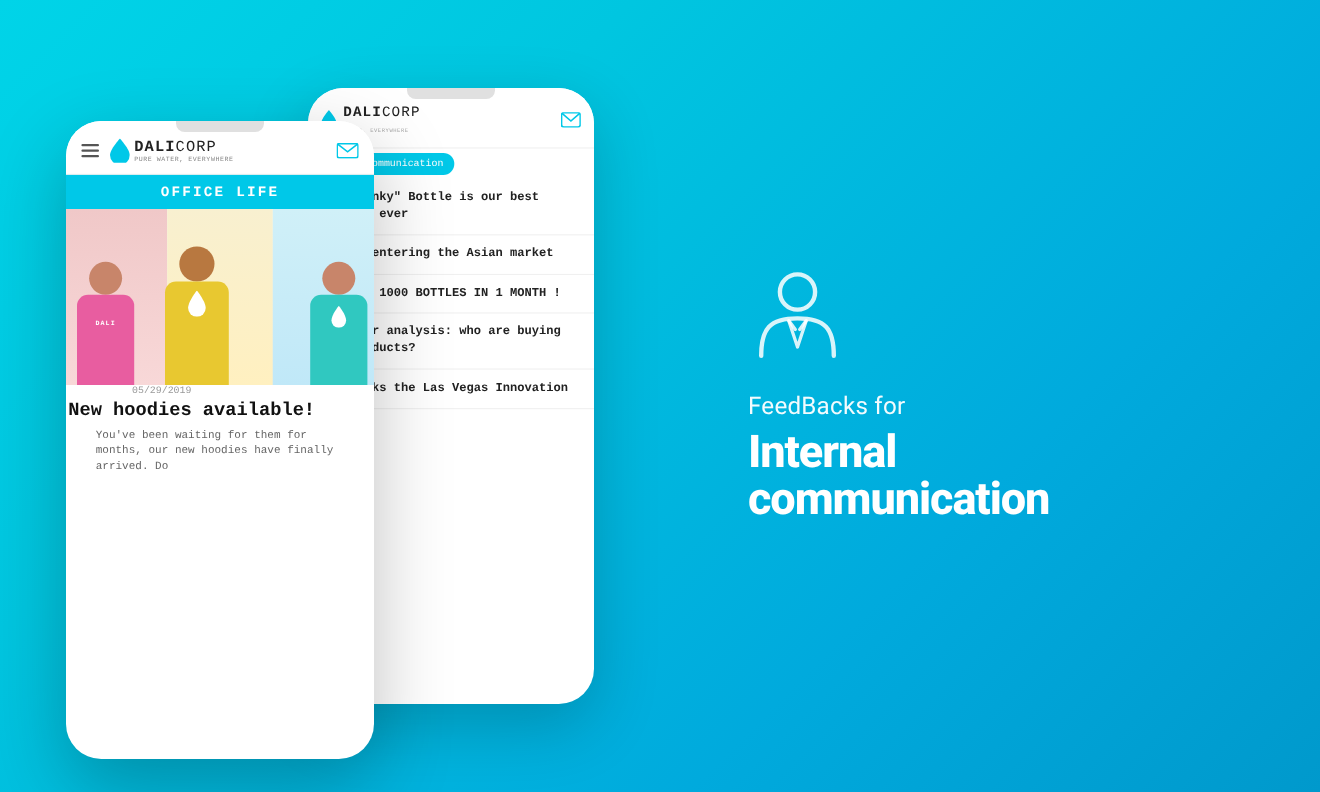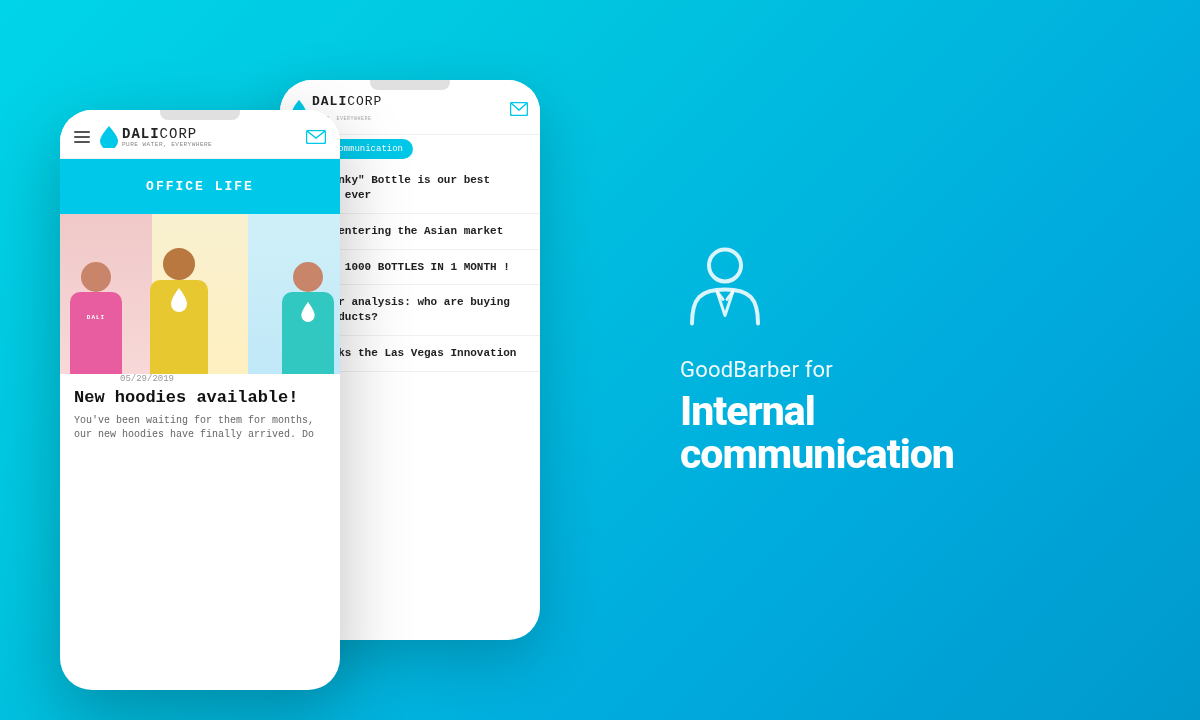--- a/index.html
+++ b/index.html
@@ -164,46 +164,46 @@
       font-size: 6px;
       color: #888;
       letter-spacing: 0.5px;
       text-transform: uppercase;
     }
 
     .office-life-banner {
       background: #00c8e8;
       color: white;
       text-align: center;
-      padding: 20px 0;
+      padding: 8px 0;
       font-size: 13px;
       font-weight: 800;
       letter-spacing: 2px;
       text-transform: uppercase;
     }
 
     .article-date {
       font-size: 9px;
       color: #999;
       padding: 0 14px 4px;
       margin-left: 46px;
     }
 
     .article-title-front {
       font-size: 17px;
       font-weight: 800;
       color: #111;
-      padding: 0 14px 6px;
+      padding: 0 2px 6px;
       line-height: 1.2;
     }
 
     .article-preview {
       font-size: 10px;
       color: #666;
-      padding: 0 14px;
+      padding: 0 27px;
       line-height: 1.4;
     }
 
     
     .phone-back .phone-header {
       display: flex;
       align-items: center;
       padding: 14px 12px 10px;
       border-bottom: 1px solid #f0f0f0;
       background: white;
@@ -299,21 +299,21 @@
 
         <path d="M12 80 C12 55 20 46 45 46 C70 46 78 55 78 80" stroke="rgba(255,255,255,0.85)" stroke-width="4" fill="none" stroke-linecap="round"></path>
 
         <path d="M37 48 L45 72 L53 48" stroke="rgba(255,255,255,0.85)" stroke-width="3" fill="none" stroke-linejoin="round"></path>
 
         <path d="M37 48 L43 56" stroke="rgba(255,255,255,0.85)" stroke-width="3" fill="none" stroke-linecap="round"></path>
         <path d="M53 48 L47 56" stroke="rgba(255,255,255,0.85)" stroke-width="3" fill="none" stroke-linecap="round"></path>
       </svg>
     </div>
 
-    <p class="tagline">GoodBarber for</p>
+    <p class="tagline">FeedBacks for</p>
     <div class="headline">
       <div>Internal</div>
       <div>communication</div>
     </div>
   </div>
 
   <div class="phones-container">
 
     <div class="phone-back">
       <div class="phone-notch"></div>

